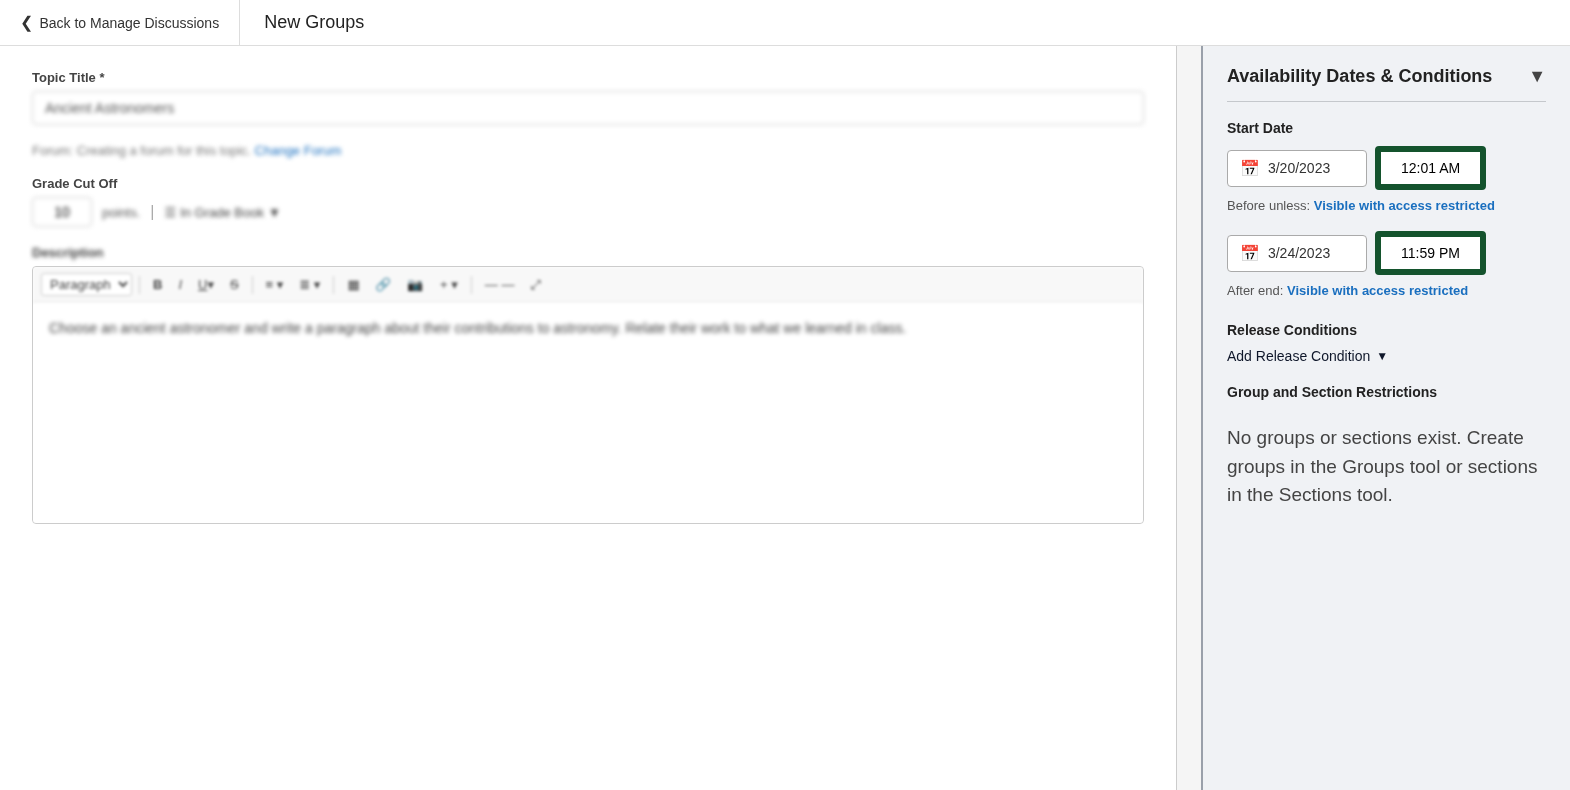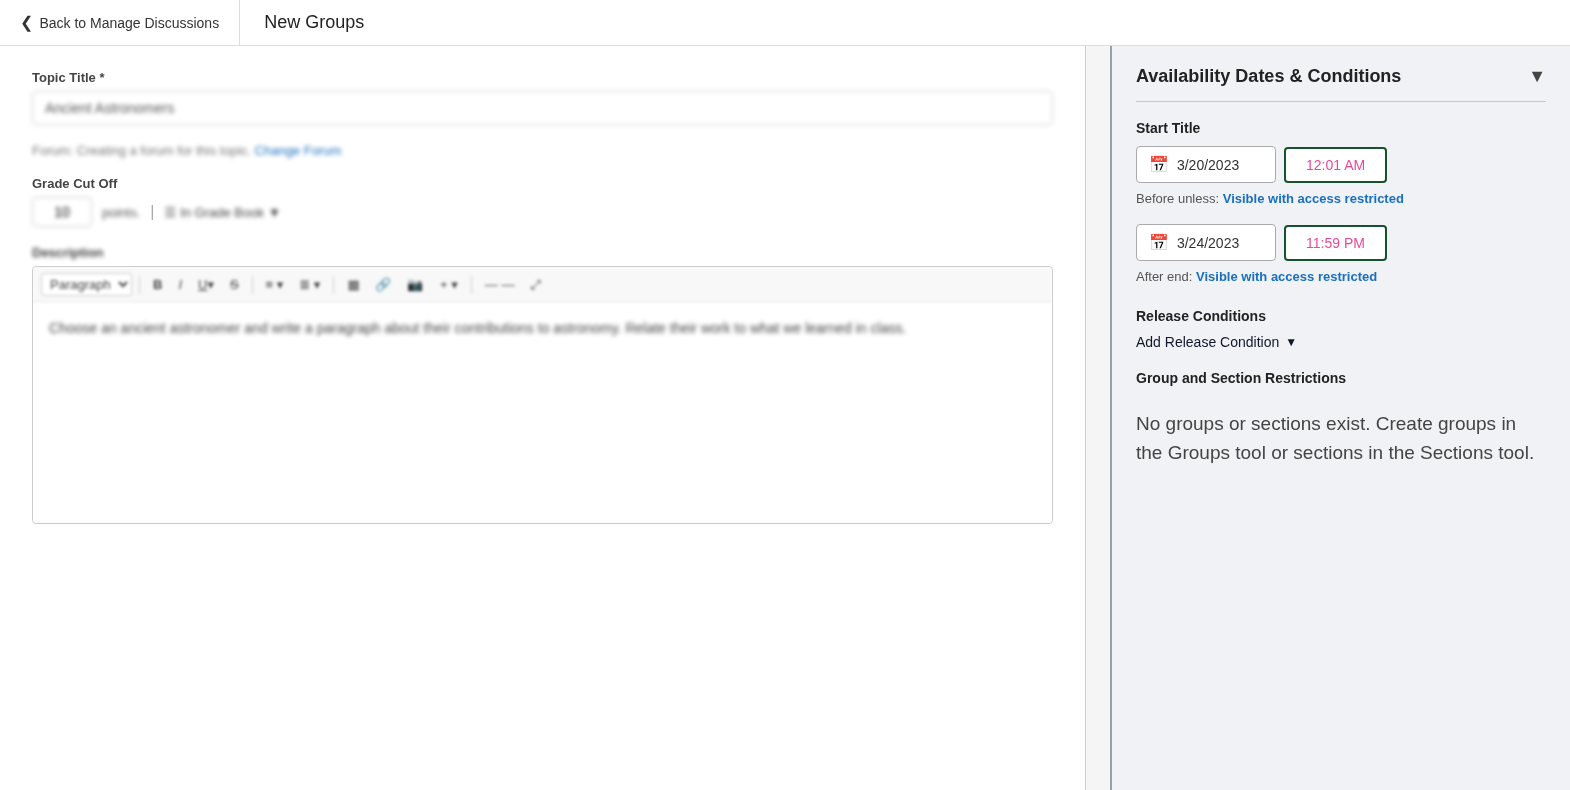--- a/index.html
+++ b/index.html
@@ -182,21 +182,21 @@
       padding: 14px 16px;
       font-size: 14px;
       color: #444;
       background: #fff;
       filter: blur(2px);
       line-height: 1.6;
     }
 
     
     .right-panel {
-      width: 460px;
+      width: 369px;
       background: #f0f2f5;
       border-left: 2px solid #9aa0aa;
       overflow-y: auto;
       padding: 0;
     }
 
     .availability-card {
       background: #f0f2f5;
       padding: 20px 24px;
     }
@@ -248,26 +248,26 @@
       padding: 8px 12px;
       font-size: 14px;
       color: #333;
       cursor: pointer;
       min-width: 140px;
     }
     .date-btn .cal-icon {
       font-size: 16px;
     }
     .time-btn {
-      border: 2px solid #14532d;
+      border: 6px solid #14532d;
       border-radius: 4px;
       background: #fff;
       padding: 8px 20px;
       font-size: 14px;
-      color: #ec4899;
+      color: #000000;
       cursor: pointer;
       min-width: 100px;
     }
     .restriction-note {
       font-size: 13px;
       color: #555;
       margin-bottom: 18px;
     }
     .restriction-note a, .restriction-link {
       color: #1a6fbf;
@@ -394,21 +394,21 @@
   <div class="right-panel">
     <div class="availability-card">
 
       <div class="card-header">
         <span class="card-title">Availability Dates &amp; Conditions</span>
         <span class="chevron-down">▼</span>
       </div>
 
       <hr class="card-divider">
 
-      <span class="section-label">Start Title</span>
+      <span class="section-label">Start Date</span>
       <div class="date-row">
         <button class="date-btn">
           <span class="cal-icon">📅</span>
           <span>3/20/2023</span>
         </button>
         <button class="time-btn">
           <span>12:01 AM</span>
         </button>
       </div>
       <div class="restriction-note">

